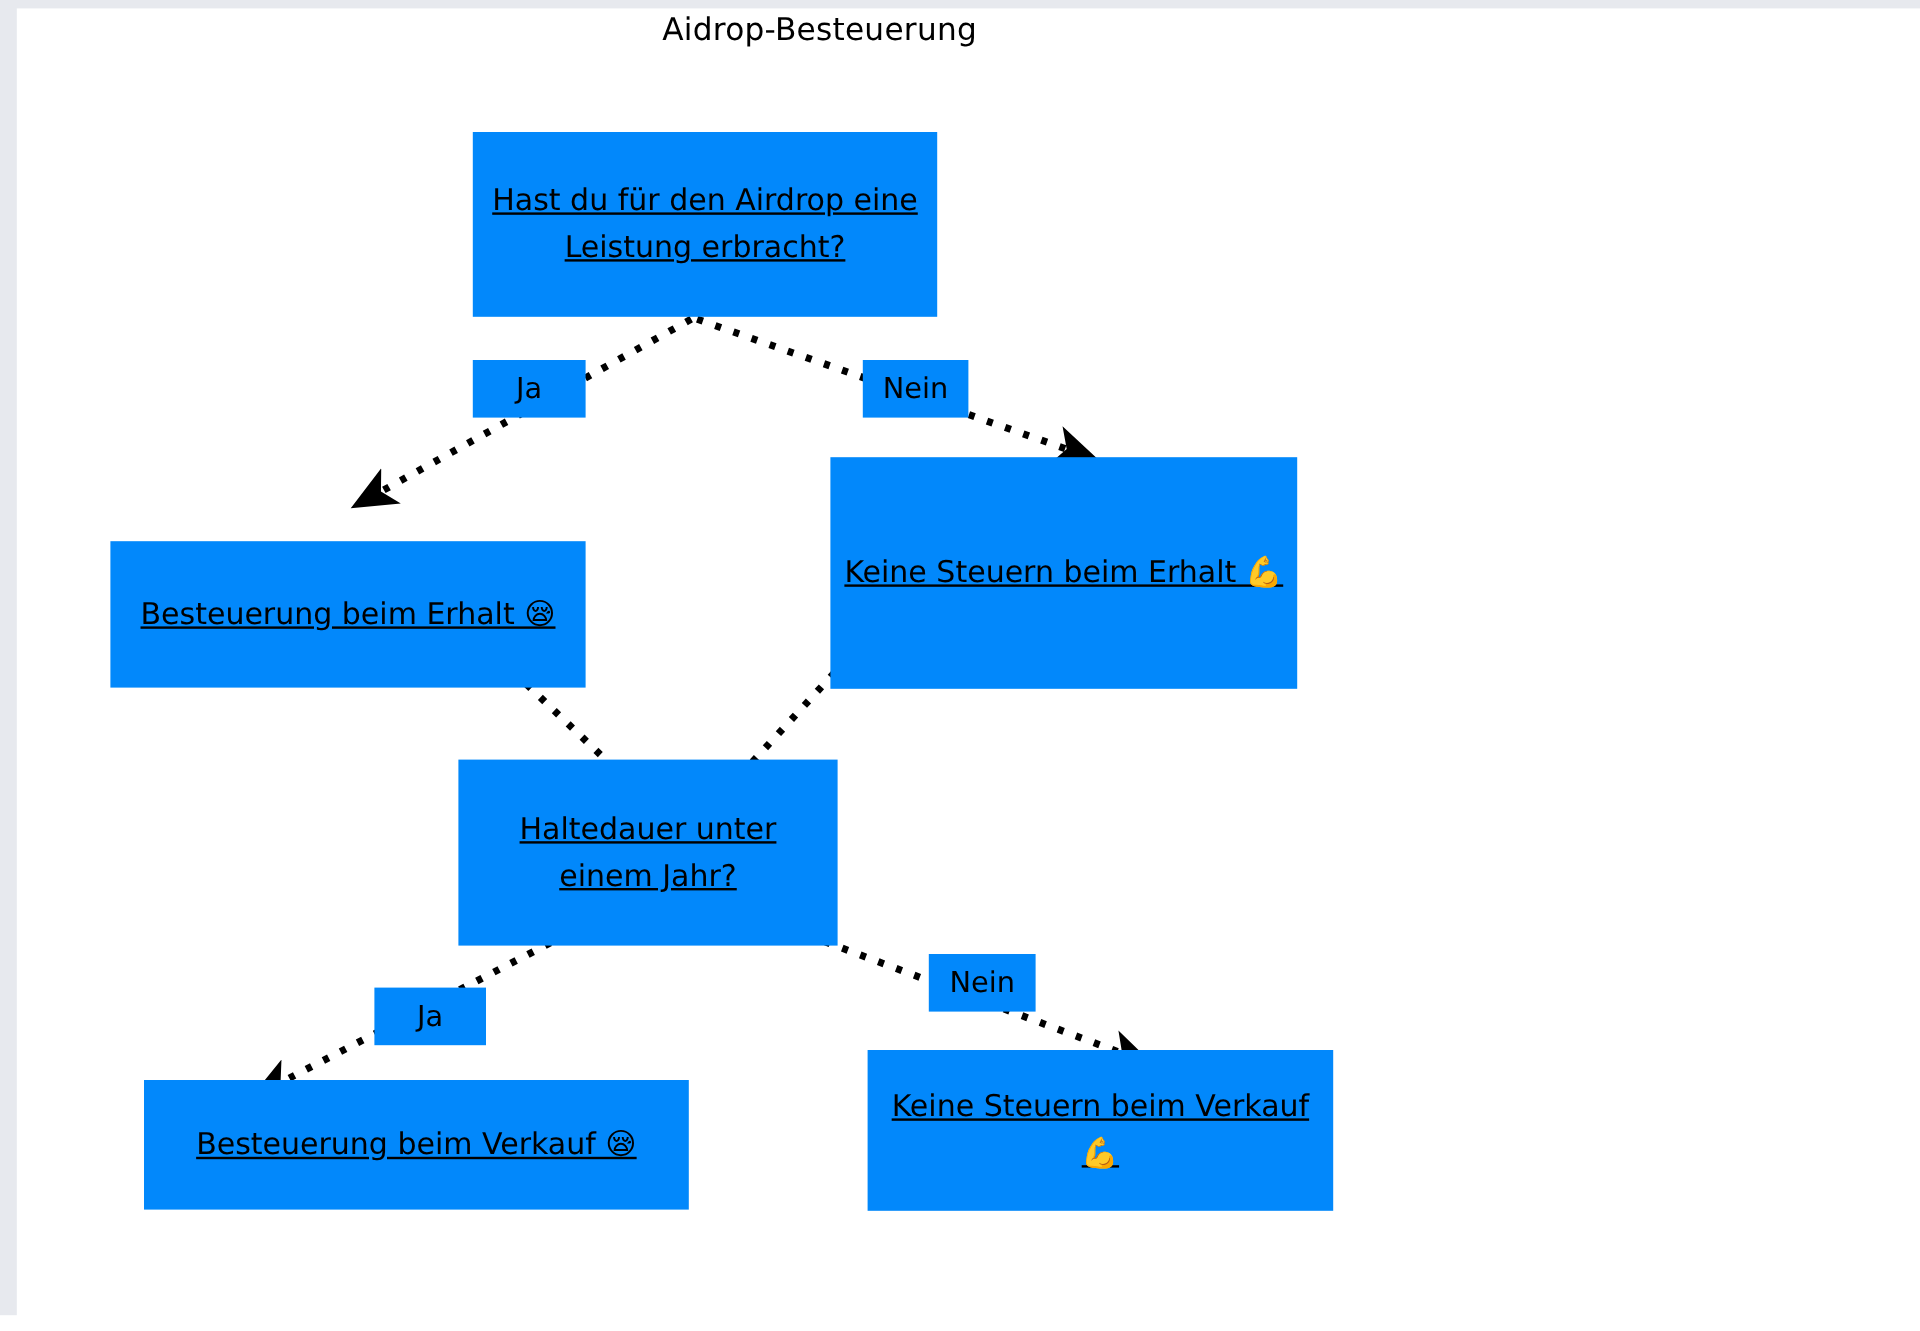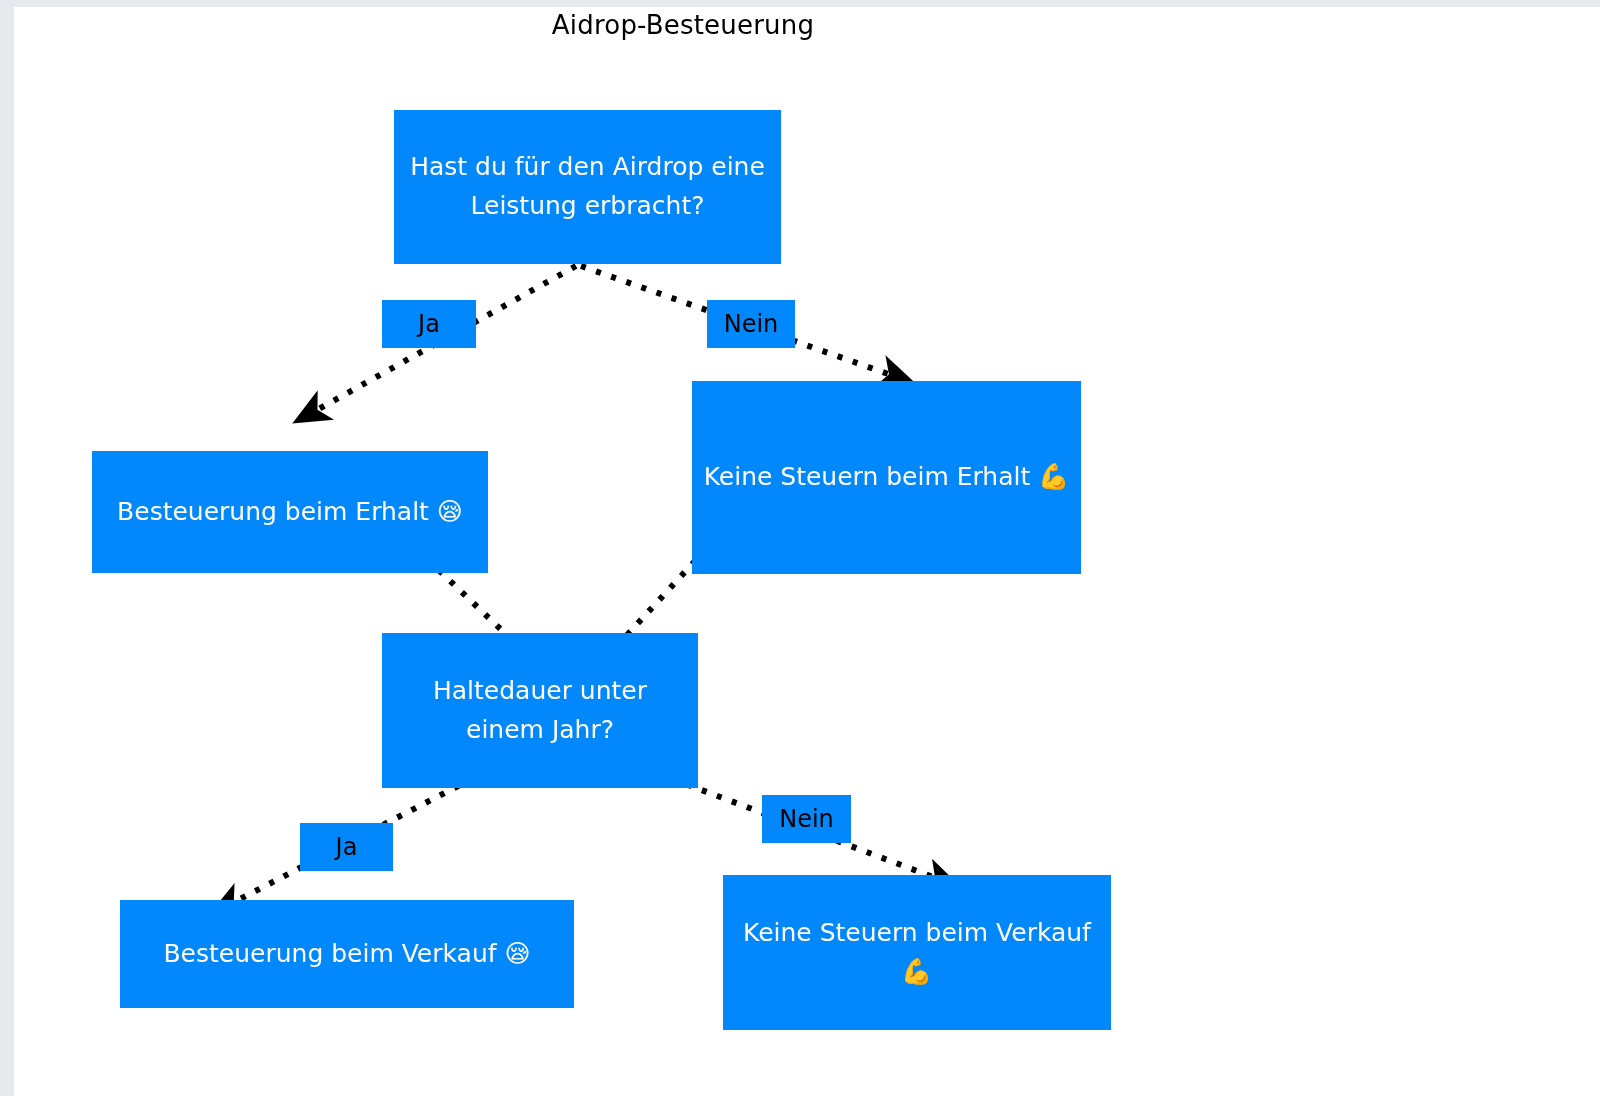--- a/index.html
+++ b/index.html
@@ -47,44 +47,46 @@
     text-align: center;
     font-size: 26px;
     color: #000000;
     letter-spacing: 0.2px;
     white-space: nowrap;
   }
 
   .node {
     position: absolute;
     background: #0288fb;
-    color: #ffffff;
+    color: #000000;
     display: flex;
     align-items: center;
     justify-content: flex-start;
     text-align: center;
     font-size: 25px;
     line-height: 1.55;
     padding: 0 10px;
     box-sizing: border-box;
+    text-decoration: underline;
   }
   .node-label-text {
     display: block;
     width: 100%;
   }
 
   .edge-label {
     position: absolute;
     background: #0288fb;
     color: #000000;
     display: flex;
     align-items: center;
     justify-content: center;
     font-size: 24px;
     box-sizing: border-box;
+    margin-left: 12px;
   }
 
   #edges-layer {
     position: absolute;
     left: 0; top: 0;
     width: 1600px; height: 1109px;
     pointer-events: none;
   }
 </style>
 </head>
@@ -143,21 +145,21 @@
   </div>
 
   <div class="node" style="left:382px; top:633px; width:316px; height:155px;">
     <span class="node-label-text">Haltedauer unter einem Jahr?</span>
   </div>
 
   <div class="node" style="left:120px; top:900px; width:454px; height:108px;">
     <span class="node-label-text">Besteuerung beim Verkauf 😪</span>
   </div>
 
-  <div class="node" style="left:723px; top:875px; width:388px; height:155px;">
+  <div class="node" style="left:723px; top:875px; width:388px; height:134px;">
     <span class="node-label-text">Keine Steuern beim Verkauf💪</span>
   </div>
 
   <div class="edge-label" style="left:382px; top:300px; width:94px; height:48px;">
     <span>Ja</span>
   </div>
 
   <div class="edge-label" style="left:707px; top:300px; width:88px; height:48px;">
     <span>Nein</span>
   </div>

